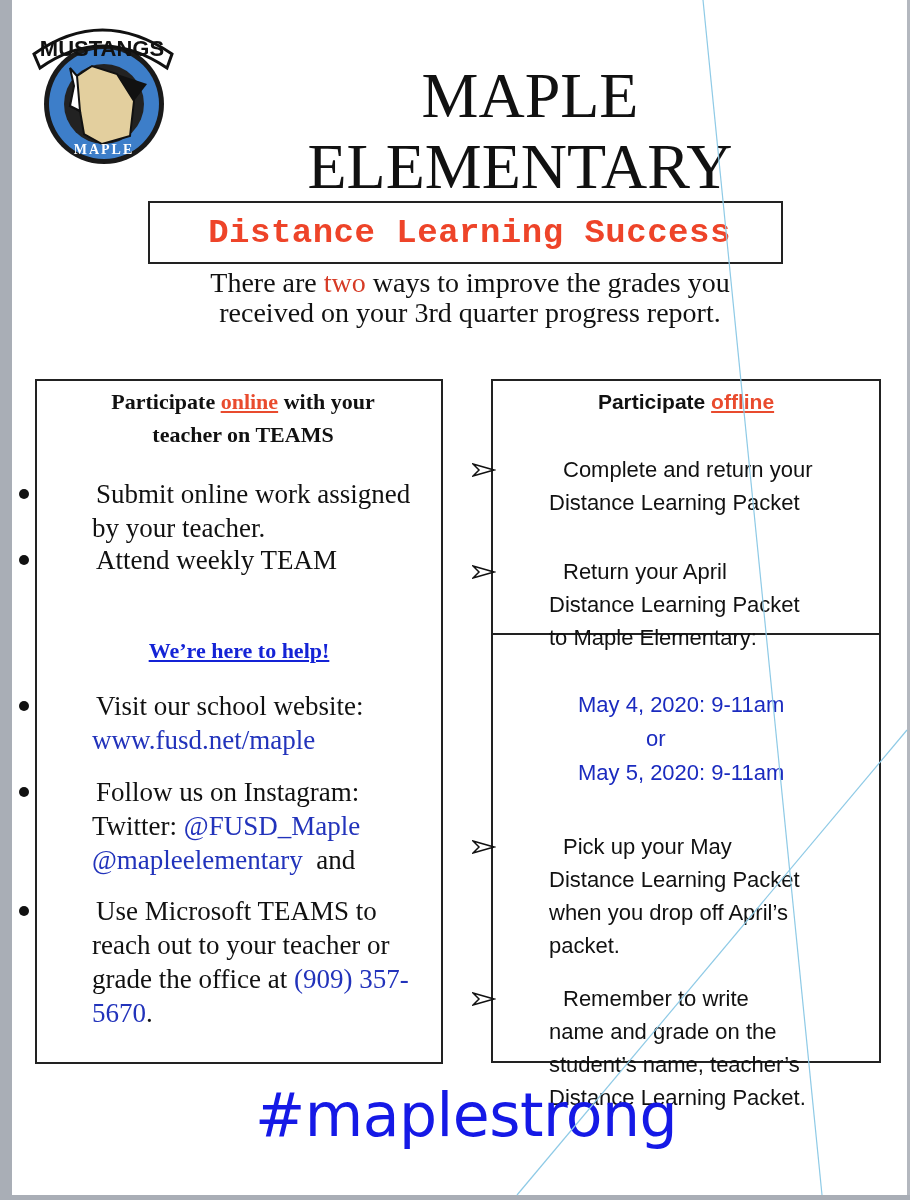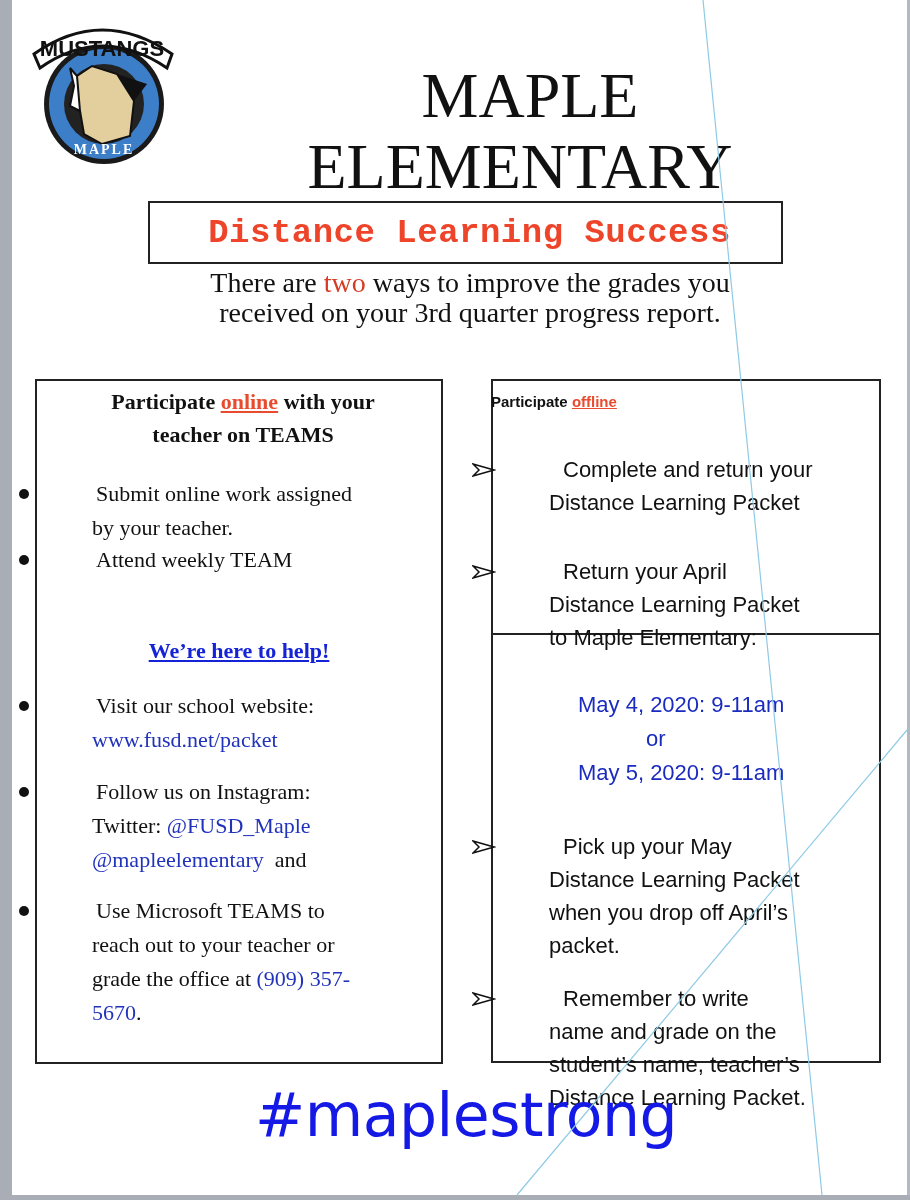--- a/index.html
+++ b/index.html
@@ -28,28 +28,28 @@
            font-size: 28px; line-height: 30px; color: #111; }
   .intro .red { color: #d63b26; }
 
   .panel { position: absolute; border: 2px solid #222; background: transparent; }
   .panel.left { left: 35px; top: 379px; width: 408px; height: 685px; }
   .panel.right { left: 491px; top: 379px; width: 390px; height: 256px; }
   .panel.right { height: 256px; }
 
   .panel-heading-left { position: absolute; left: 35px; top: 385px; width: 416px; text-align: center;
            font-family: "Liberation Serif", serif; font-weight: bold; font-size: 22px; line-height: 33px; }
-  .panel-heading-right { position: absolute; left: 491px; top: 385px; width: 390px; text-align: left;
-           font-family: "Liberation Sans", sans-serif; font-weight: bold; font-size: 15px; line-height: 33px; }
+  .panel-heading-right { position: absolute; left: 491px; top: 385px; width: 390px; text-align: center;
+           font-family: "Liberation Sans", sans-serif; font-weight: bold; font-size: 21px; line-height: 33px; }
   .accent-red { color: #e94b2e; text-decoration: underline; }
 
   .bullet { position: absolute; width: 10px; height: 10px; border-radius: 50%; background: #111; left: 19px; }
   .arrow { position: absolute; left: 472px; width: 24px; height: 14px; }
 
-  .item { position: absolute; font-size: 22px; line-height: 34px; color: #111; }
+  .item { position: absolute; font-size: 27px; line-height: 34px; color: #111; }
   .left-item { left: 92px; width: 340px; font-family: "Liberation Serif", serif; }
   .left-item .first { padding-left: 4px; }
   .link-blue { color: #2233bb; }
 
   .help-link { position: absolute; left: 35px; top: 638px; width: 408px; text-align: center;
                font-weight: bold; font-size: 22px; color: #1423d6; text-decoration: underline; }
 
   .right-item { left: 549px; width: 340px; font-family: "Liberation Sans", sans-serif; font-size: 22px; line-height: 33px; }
   .right-item .first { padding-left: 14px; }
 
@@ -111,21 +111,21 @@
 <span class="bullet" style="top:555px"></span>
 <div class="item left-item" style="top:543px">
   <div class="first">Attend weekly TEAM</div>
 </div>
 
 <div class="help-link">We’re here to help!</div>
 
 <span class="bullet" style="top:701px"></span>
 <div class="item left-item" style="top:689px">
   <div class="first">Visit our school website:</div>
-  <div class="link-blue">www.fusd.net/packet</div>
+  <div class="link-blue">www.fusd.net/maple</div>
 </div>
 
 <span class="bullet" style="top:787px"></span>
 <div class="item left-item" style="top:775px">
   <div class="first">Follow us on Instagram:</div>
   <div><span>Twitter:</span> <span class="link-blue">@FUSD_Maple</span></div>
   <div><span class="link-blue">@mapleelementary</span>&nbsp;&nbsp;<span>and</span></div>
 </div>
 
 <span class="bullet" style="top:906px"></span>

